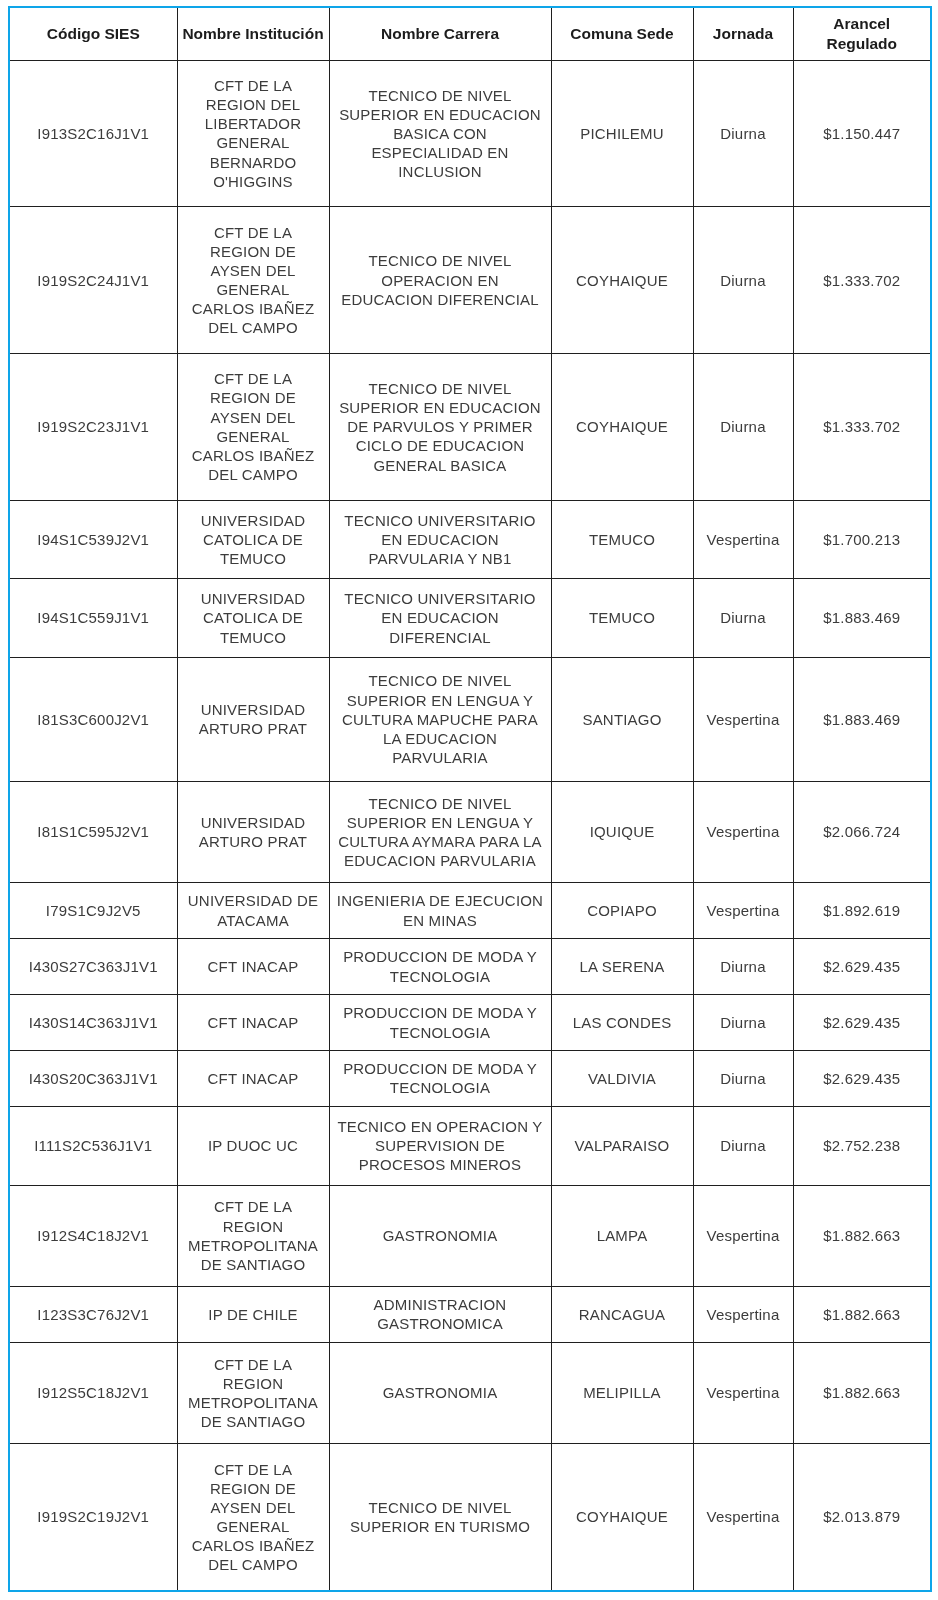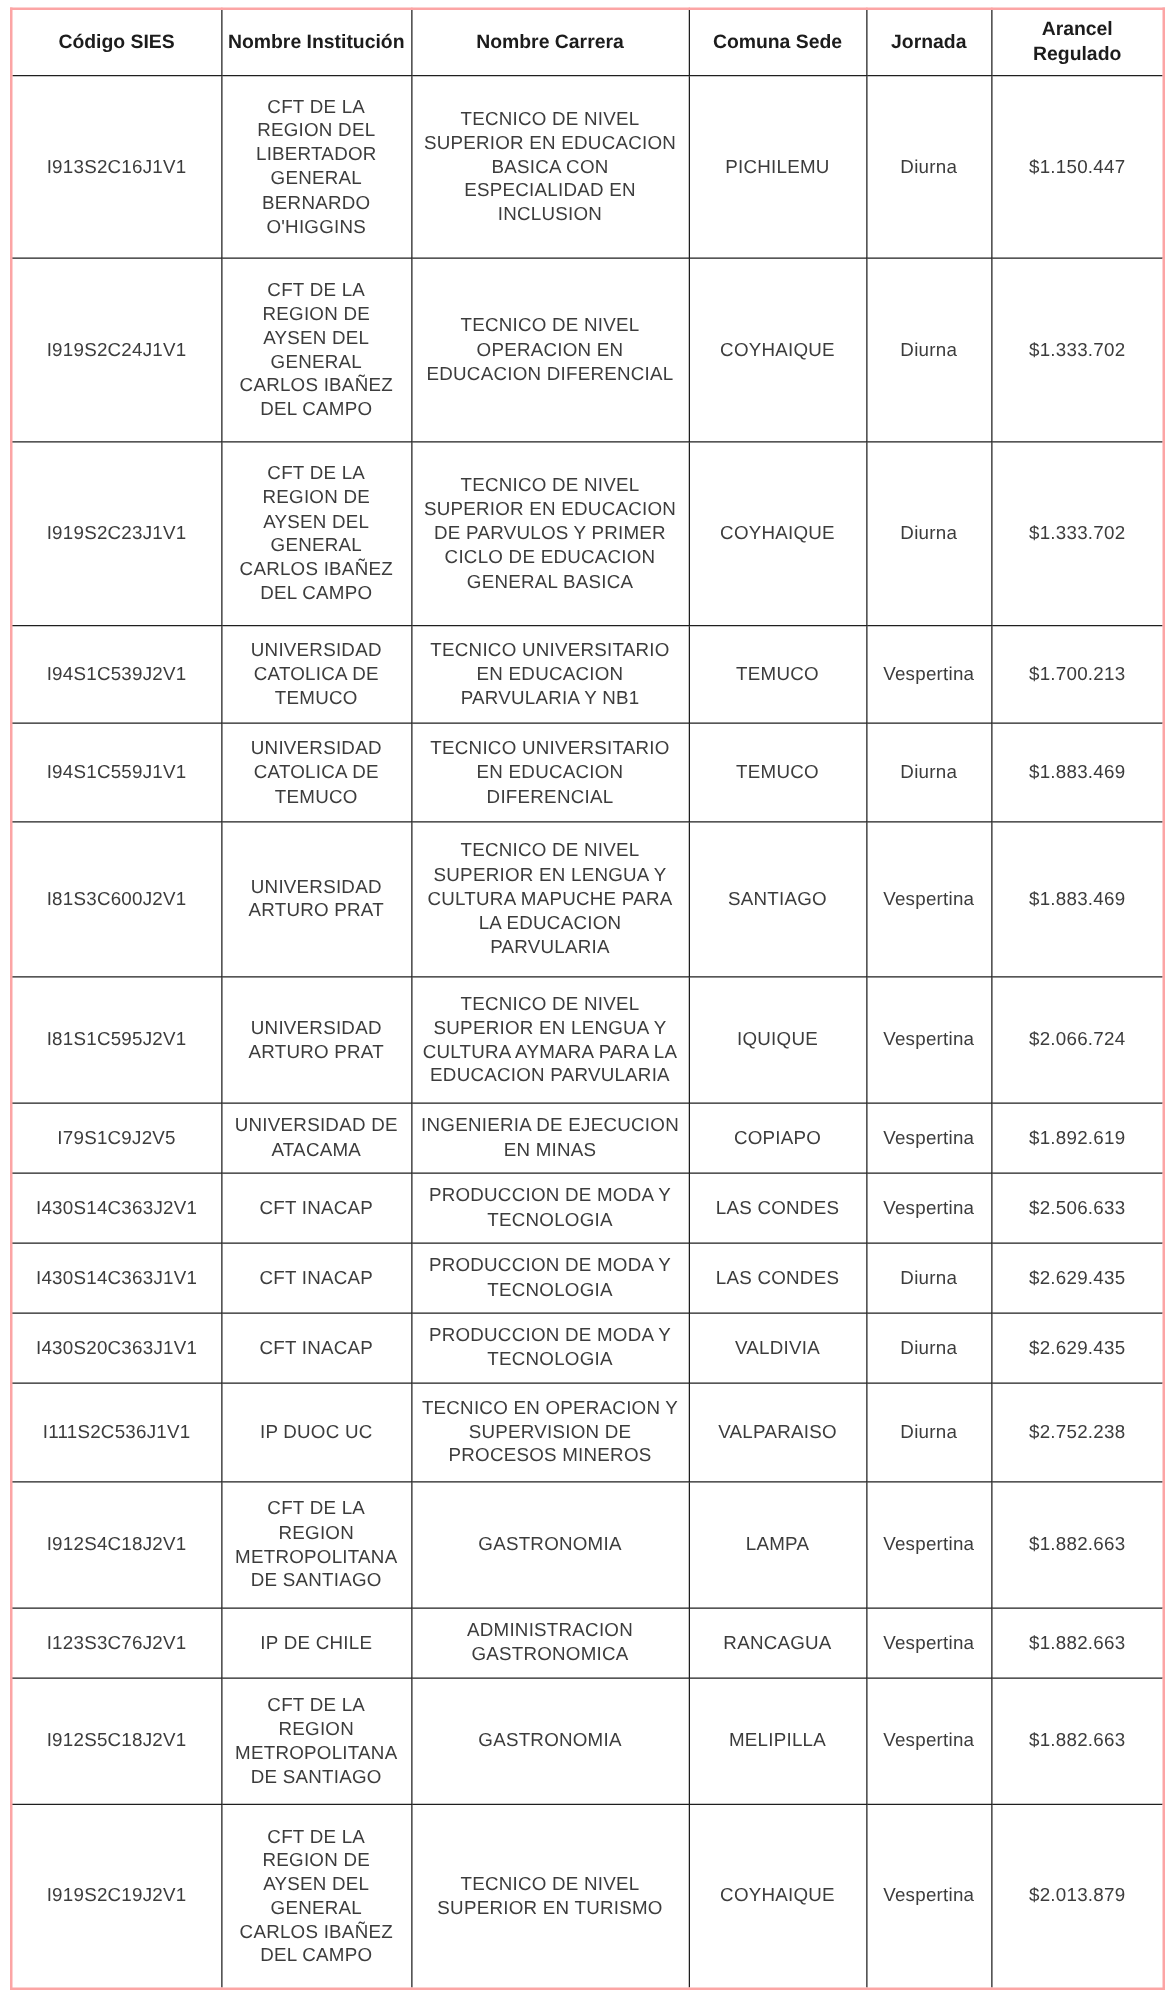--- a/index.html
+++ b/index.html
@@ -13,21 +13,21 @@
     width: 938px;
     height: 1600px;
     box-sizing: border-box;
     padding: 6px 8px;
     background: #ffffff;
   }
   table.data-table {
     width: 922px;
     height: 1586px;
     border-collapse: collapse;
-    border: 2px solid #fca5a5;
+    border: 2px solid #0ea5e9;
     table-layout: fixed;
   }
   table.data-table th,
   table.data-table td {
     border: 1px solid #1f1f1f;
     text-align: center;
     vertical-align: middle;
     padding: 4px 6px;
     line-height: 1.28;
     word-wrap: break-word;
@@ -134,26 +134,26 @@
         </tr>
         <tr>
           <td>I79S1C9J2V5</td>
           <td>UNIVERSIDAD DE ATACAMA</td>
           <td>INGENIERIA DE EJECUCION EN MINAS</td>
           <td>COPIAPO</td>
           <td>Vespertina</td>
           <td>$1.892.619</td>
         </tr>
         <tr>
-          <td>I430S14C363J2V1</td>
+          <td>I430S27C363J1V1</td>
           <td>CFT INACAP</td>
           <td>PRODUCCION DE MODA Y TECNOLOGIA</td>
-          <td>LAS CONDES</td>
-          <td>Vespertina</td>
-          <td>$2.506.633</td>
+          <td>LA SERENA</td>
+          <td>Diurna</td>
+          <td>$2.629.435</td>
         </tr>
         <tr>
           <td>I430S14C363J1V1</td>
           <td>CFT INACAP</td>
           <td>PRODUCCION DE MODA Y TECNOLOGIA</td>
           <td>LAS CONDES</td>
           <td>Diurna</td>
           <td>$2.629.435</td>
         </tr>
         <tr>

